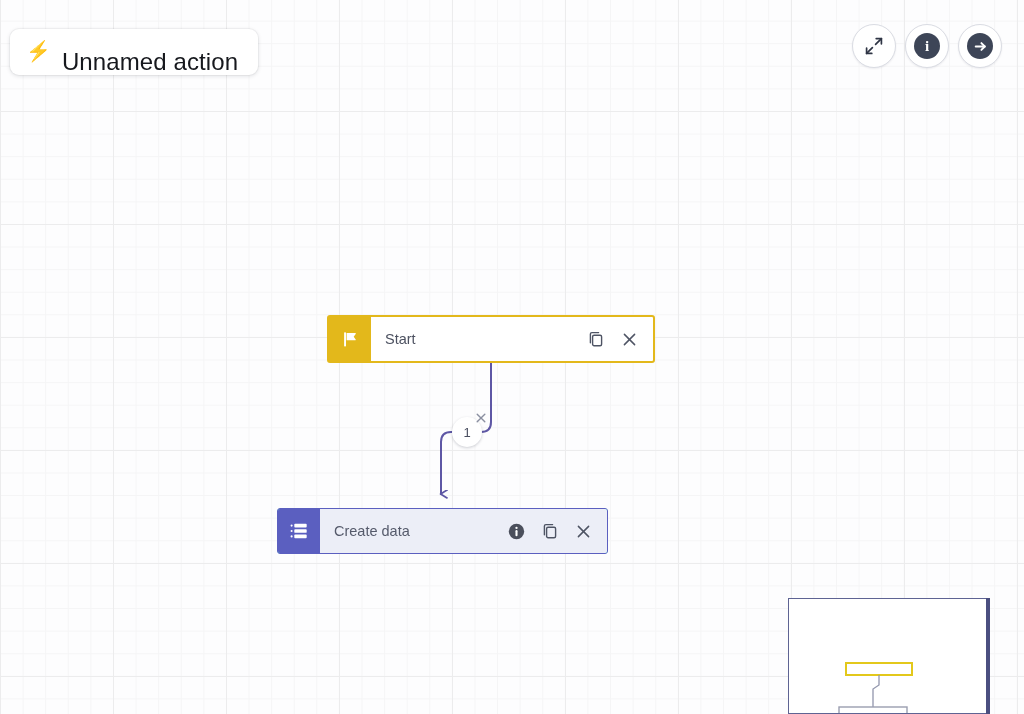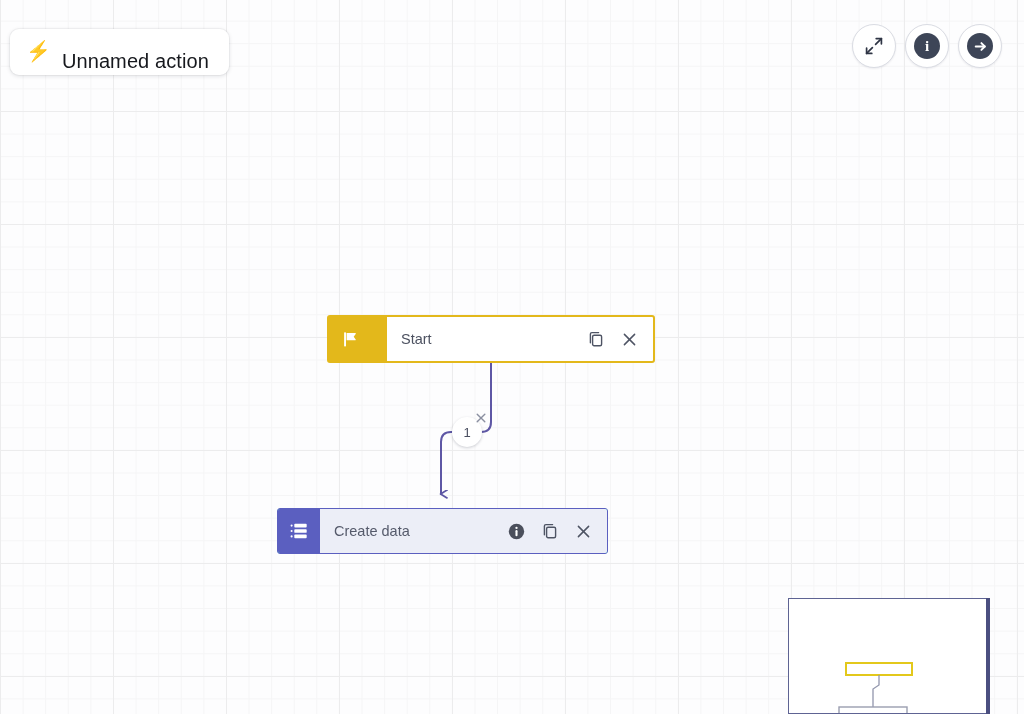--- a/index.html
+++ b/index.html
@@ -50,21 +50,21 @@
     box-shadow: 0 1px 4px rgba(16,20,38,.13), 0 0 0 1px rgba(16,20,38,.035);
   }
   #title-pill .bolt {
     font-size: 20px;
     line-height: 1;
     color: #15171c;
     display: block;
     transform: translateY(-1px);
   }
   #title-pill .title-text {
-    font-size: 20px;
+    font-size: 24px;
     color: #16181d;
     letter-spacing: .1px;
     white-space: nowrap;
     margin-top: 19px;
   }
 
   
   #topbar-actions {
     position: absolute;
     right: 22px;
@@ -148,21 +148,20 @@
   }
 
   
   #node-start {
     left: 327px;
     top: 315px;
     width: 328px;
     height: 48px;
     border: 2px solid #e3b81b;
     background: #e3b81b;
-    gap: 16px;
   }
   #node-start .node-icon { background: #e3b81b; }
 
   
   #node-create-data {
     left: 277px;
     top: 508px;
     width: 331px;
     height: 46px;
     border: 1px solid #5b5fc0;

